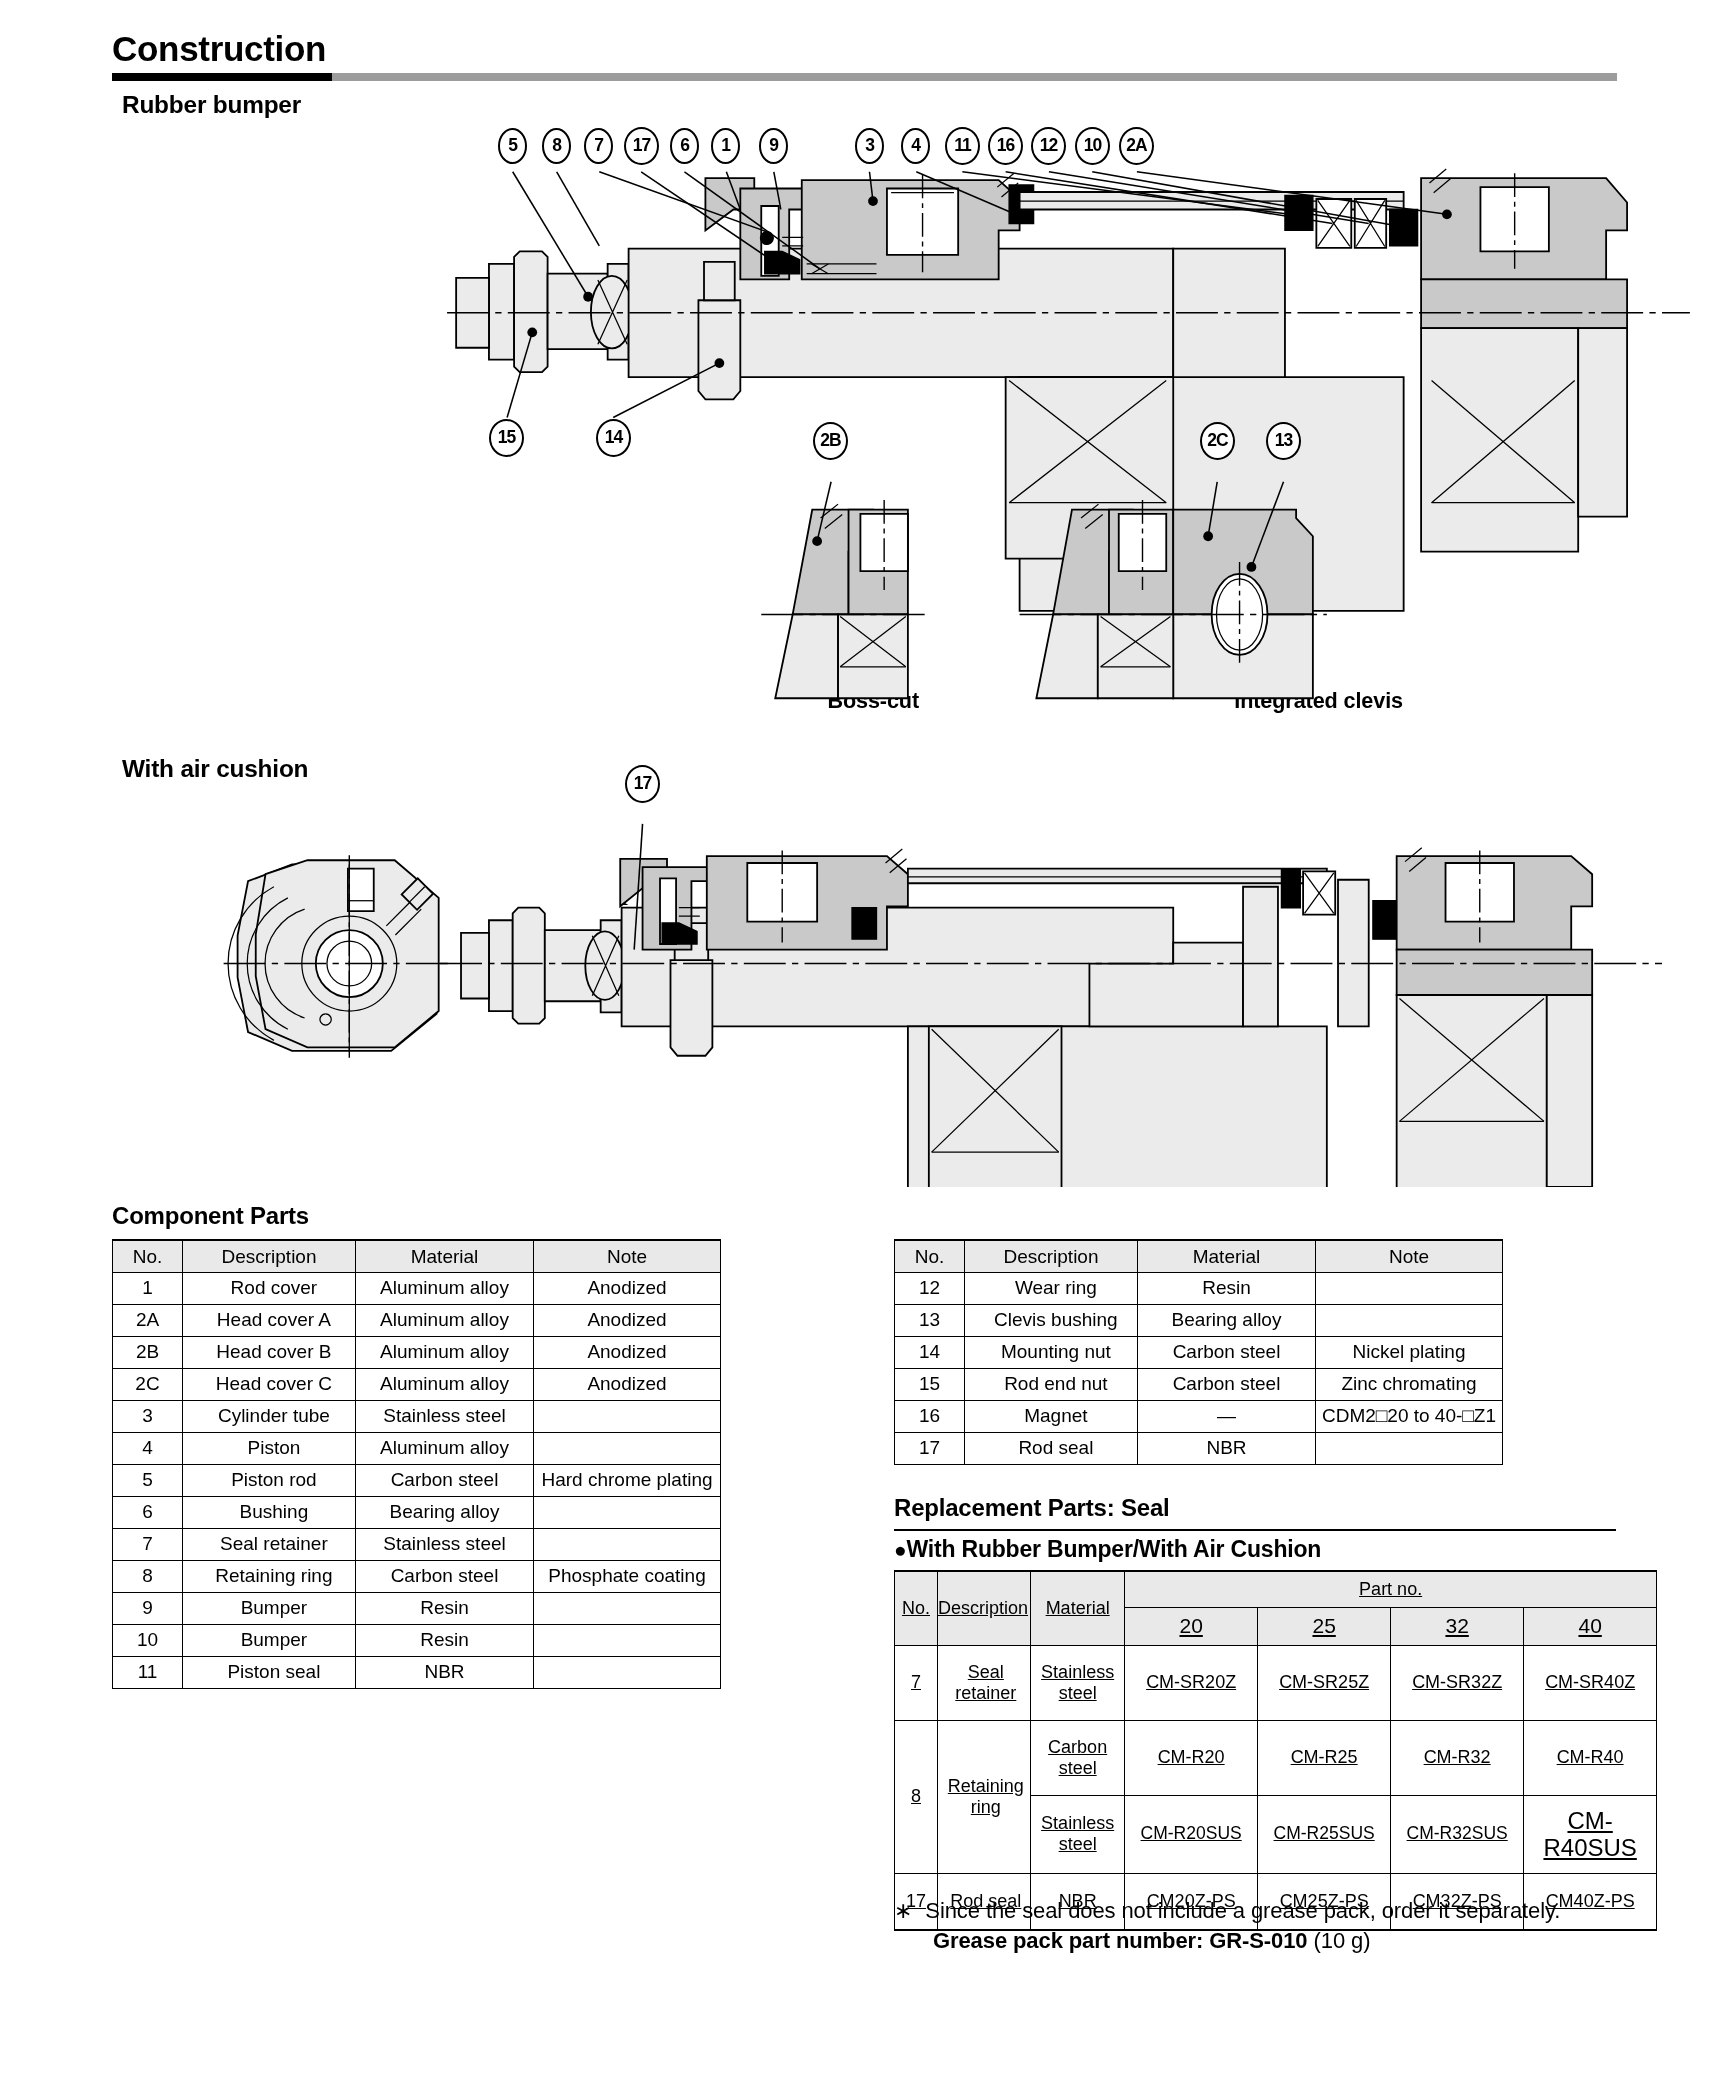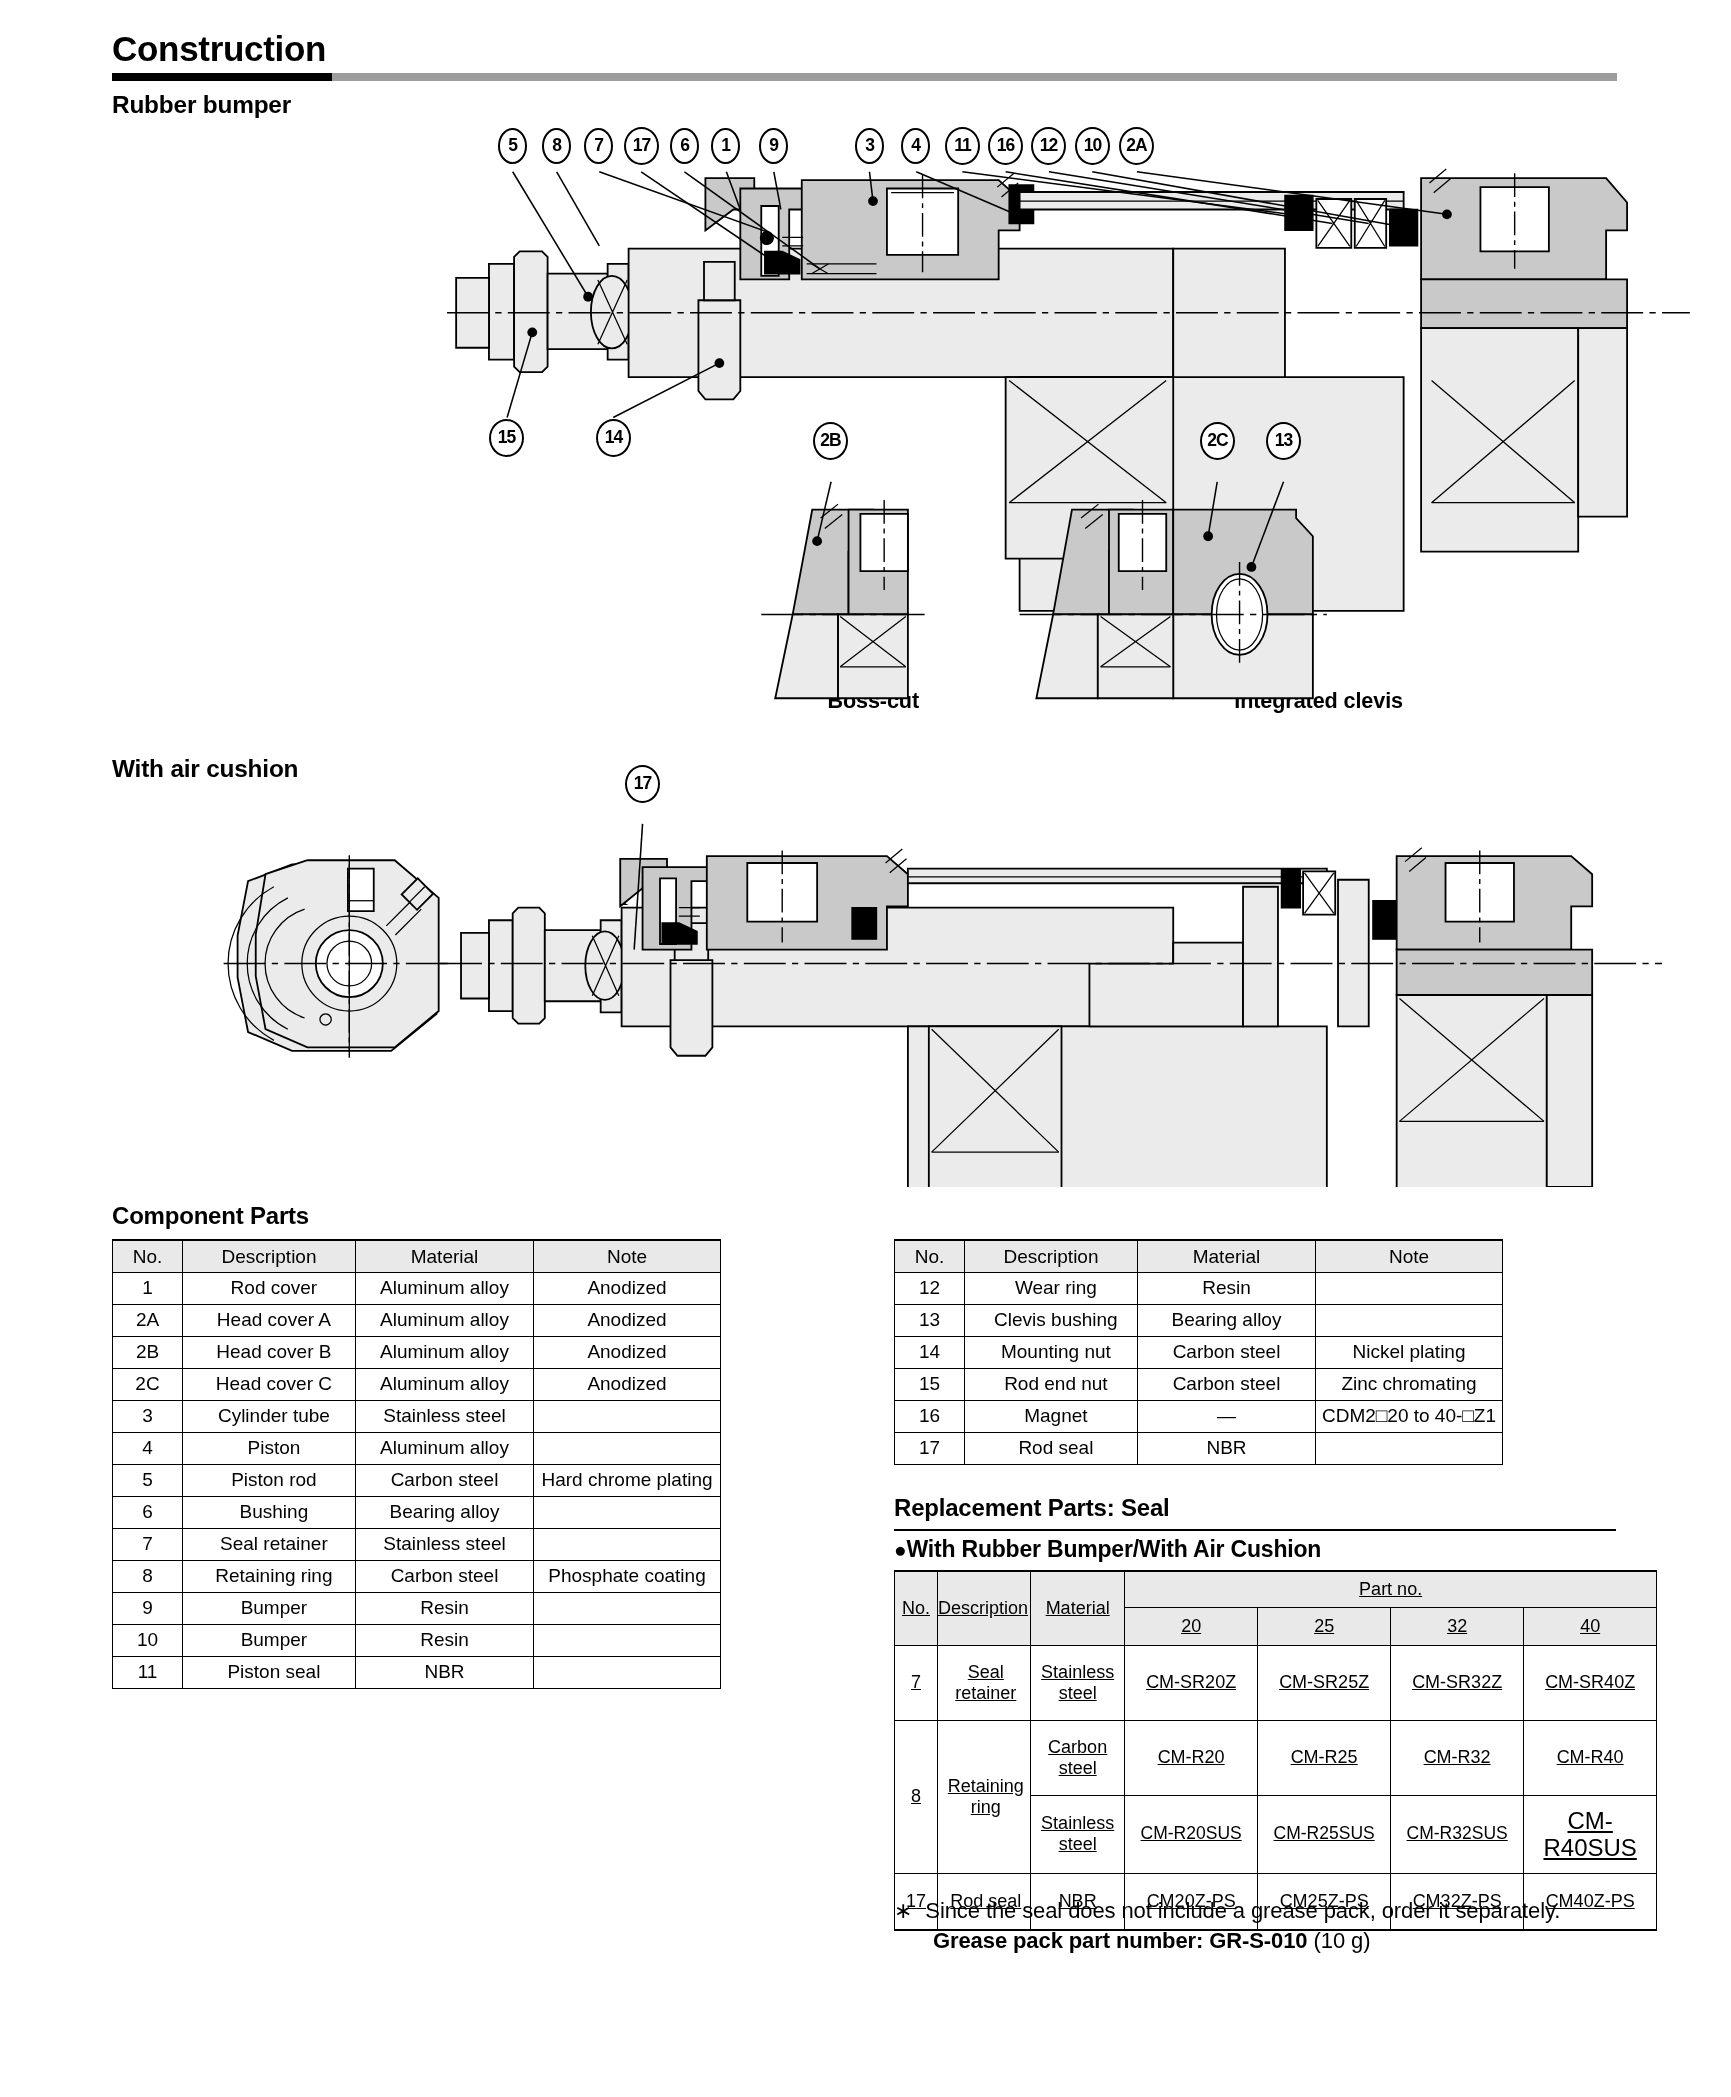--- a/index.html
+++ b/index.html
@@ -20,21 +20,21 @@
   }
   #title-rule {
     position:absolute; left:112px; top:73px; width:1505px; height:7.7px;
     background:#9c9c9c;
   }
   #title-rule-dark {
     position:absolute; left:112px; top:73px; width:220px; height:7.7px;
     background:#000;
   }
   .sub-heading {
-    position:absolute; font-size:24.4px; font-weight:bold; letter-spacing:-0.2px;
+    position:absolute; font-size:24.4px; font-weight:bold; letter-spacing:-0.2px;margin-left:10px;
   }
   #sub-rubber { left:112px; top:91px; }
   #sub-aircushion { left:112px; top:755px; }
 
   .fig-caption {
     position:absolute; font-size:21.6px; font-weight:bold; text-align:right;
     letter-spacing:-0.1px;
   }
 
   
@@ -98,21 +98,21 @@
     line-height:1.14;
     text-decoration:underline;
   }
   table.seal thead th { background:#e9e9e9; }
   table.seal .topline th { border-top:2.8px solid #000; }
   table.seal .botline td { border-bottom:2.8px solid #000; }
   .s-no   { width:43px;  font-weight:bold; }
   .s-desc { width:85px; font-weight:bold; text-align:left; padding-left:5.6px !important; }
   .s-mat  { width:94px; }
   .s-pn   { width:133px; }
-  .sizehdr { font-weight:bold; font-size:18px; }
+  .sizehdr { font-weight:bold; font-size:21px; }
 
   .note-line {
     position:absolute; font-size:22px; line-height:1.38;
     letter-spacing:-0.1px;
   }
   .bullet-dot { font-size:21px; }
 </style>
 </head>
 <body>
 

